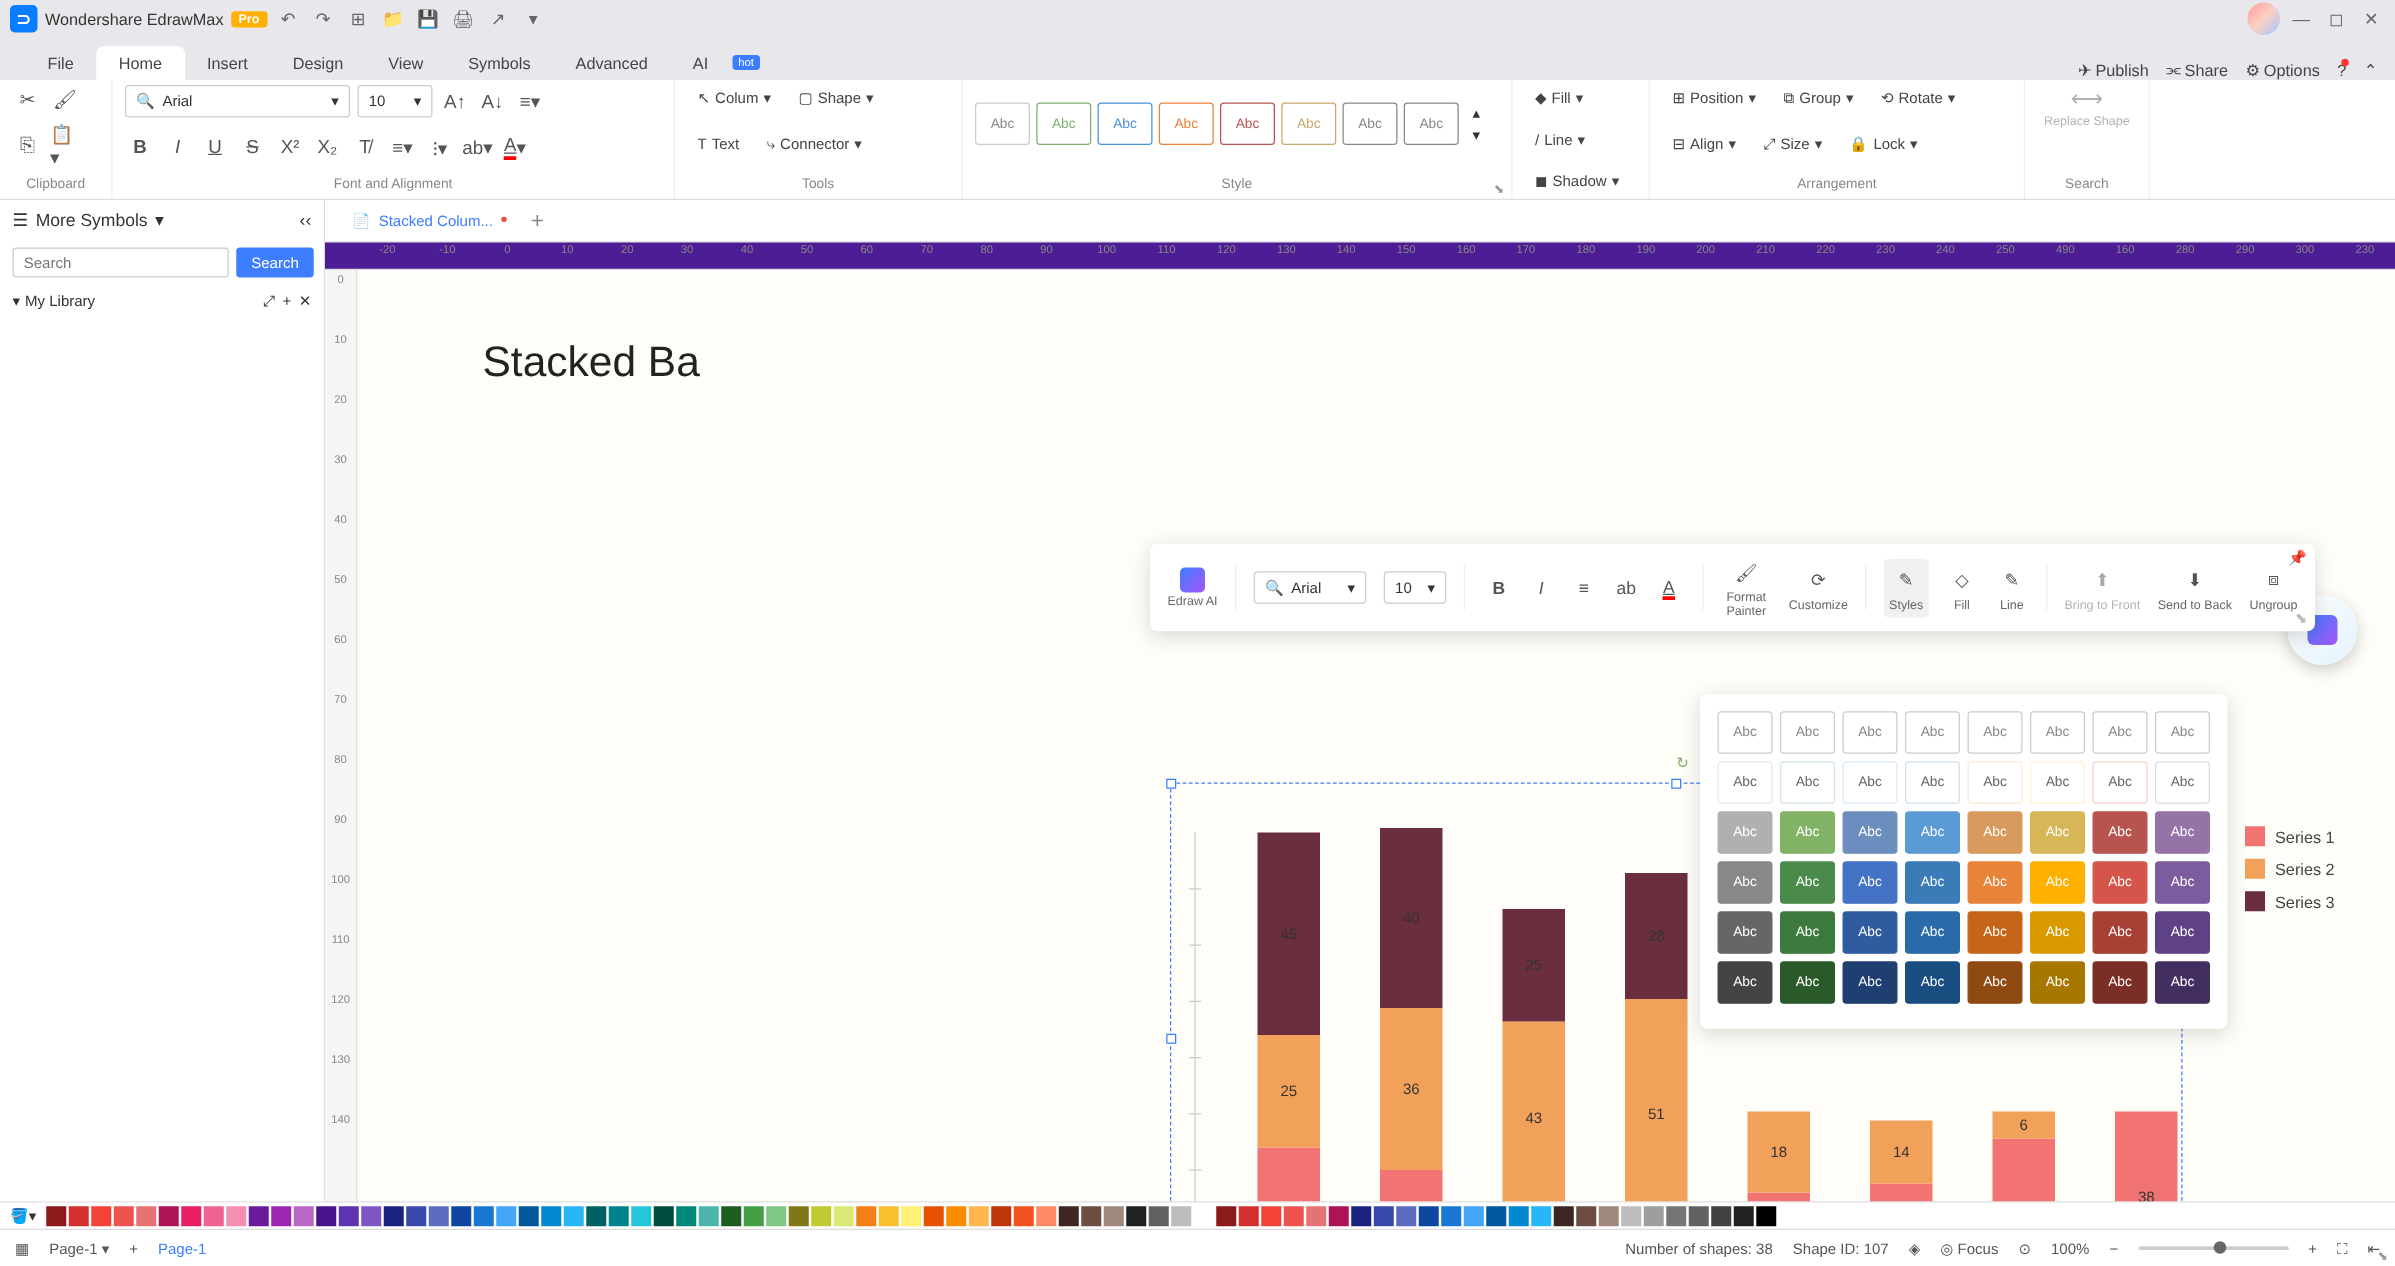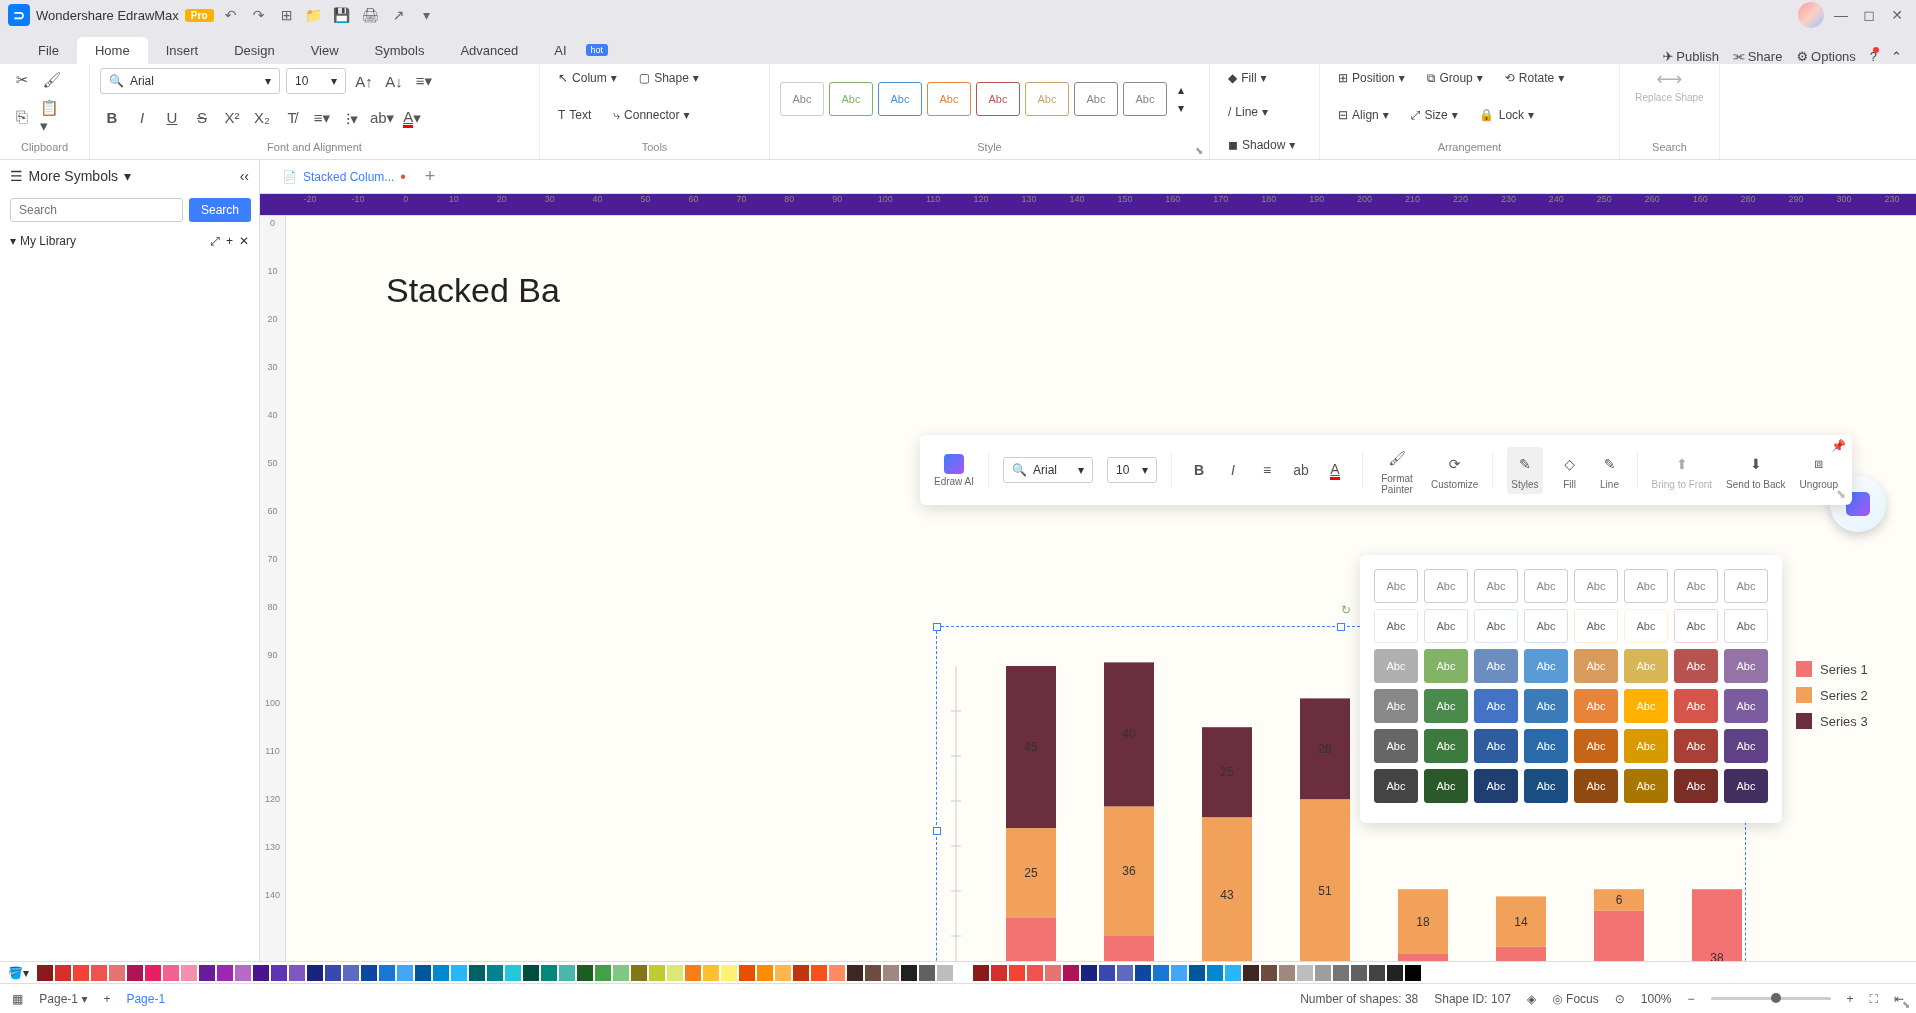--- a/index.html
+++ b/index.html
@@ -281,21 +281,21 @@
         <span>160</span>
         <span>170</span>
         <span>180</span>
         <span>190</span>
         <span>200</span>
         <span>210</span>
         <span>220</span>
         <span>230</span>
         <span>240</span>
         <span>250</span>
-        <span>260</span>
+        <span>490</span>
         <span>160</span>
         <span>280</span>
         <span>290</span>
         <span>300</span>
         <span>230</span>
       </div>
     <div class="ruler-v" id="ruler-v">
         <span>0</span>
         <span>10</span>
         <span>20</span>

